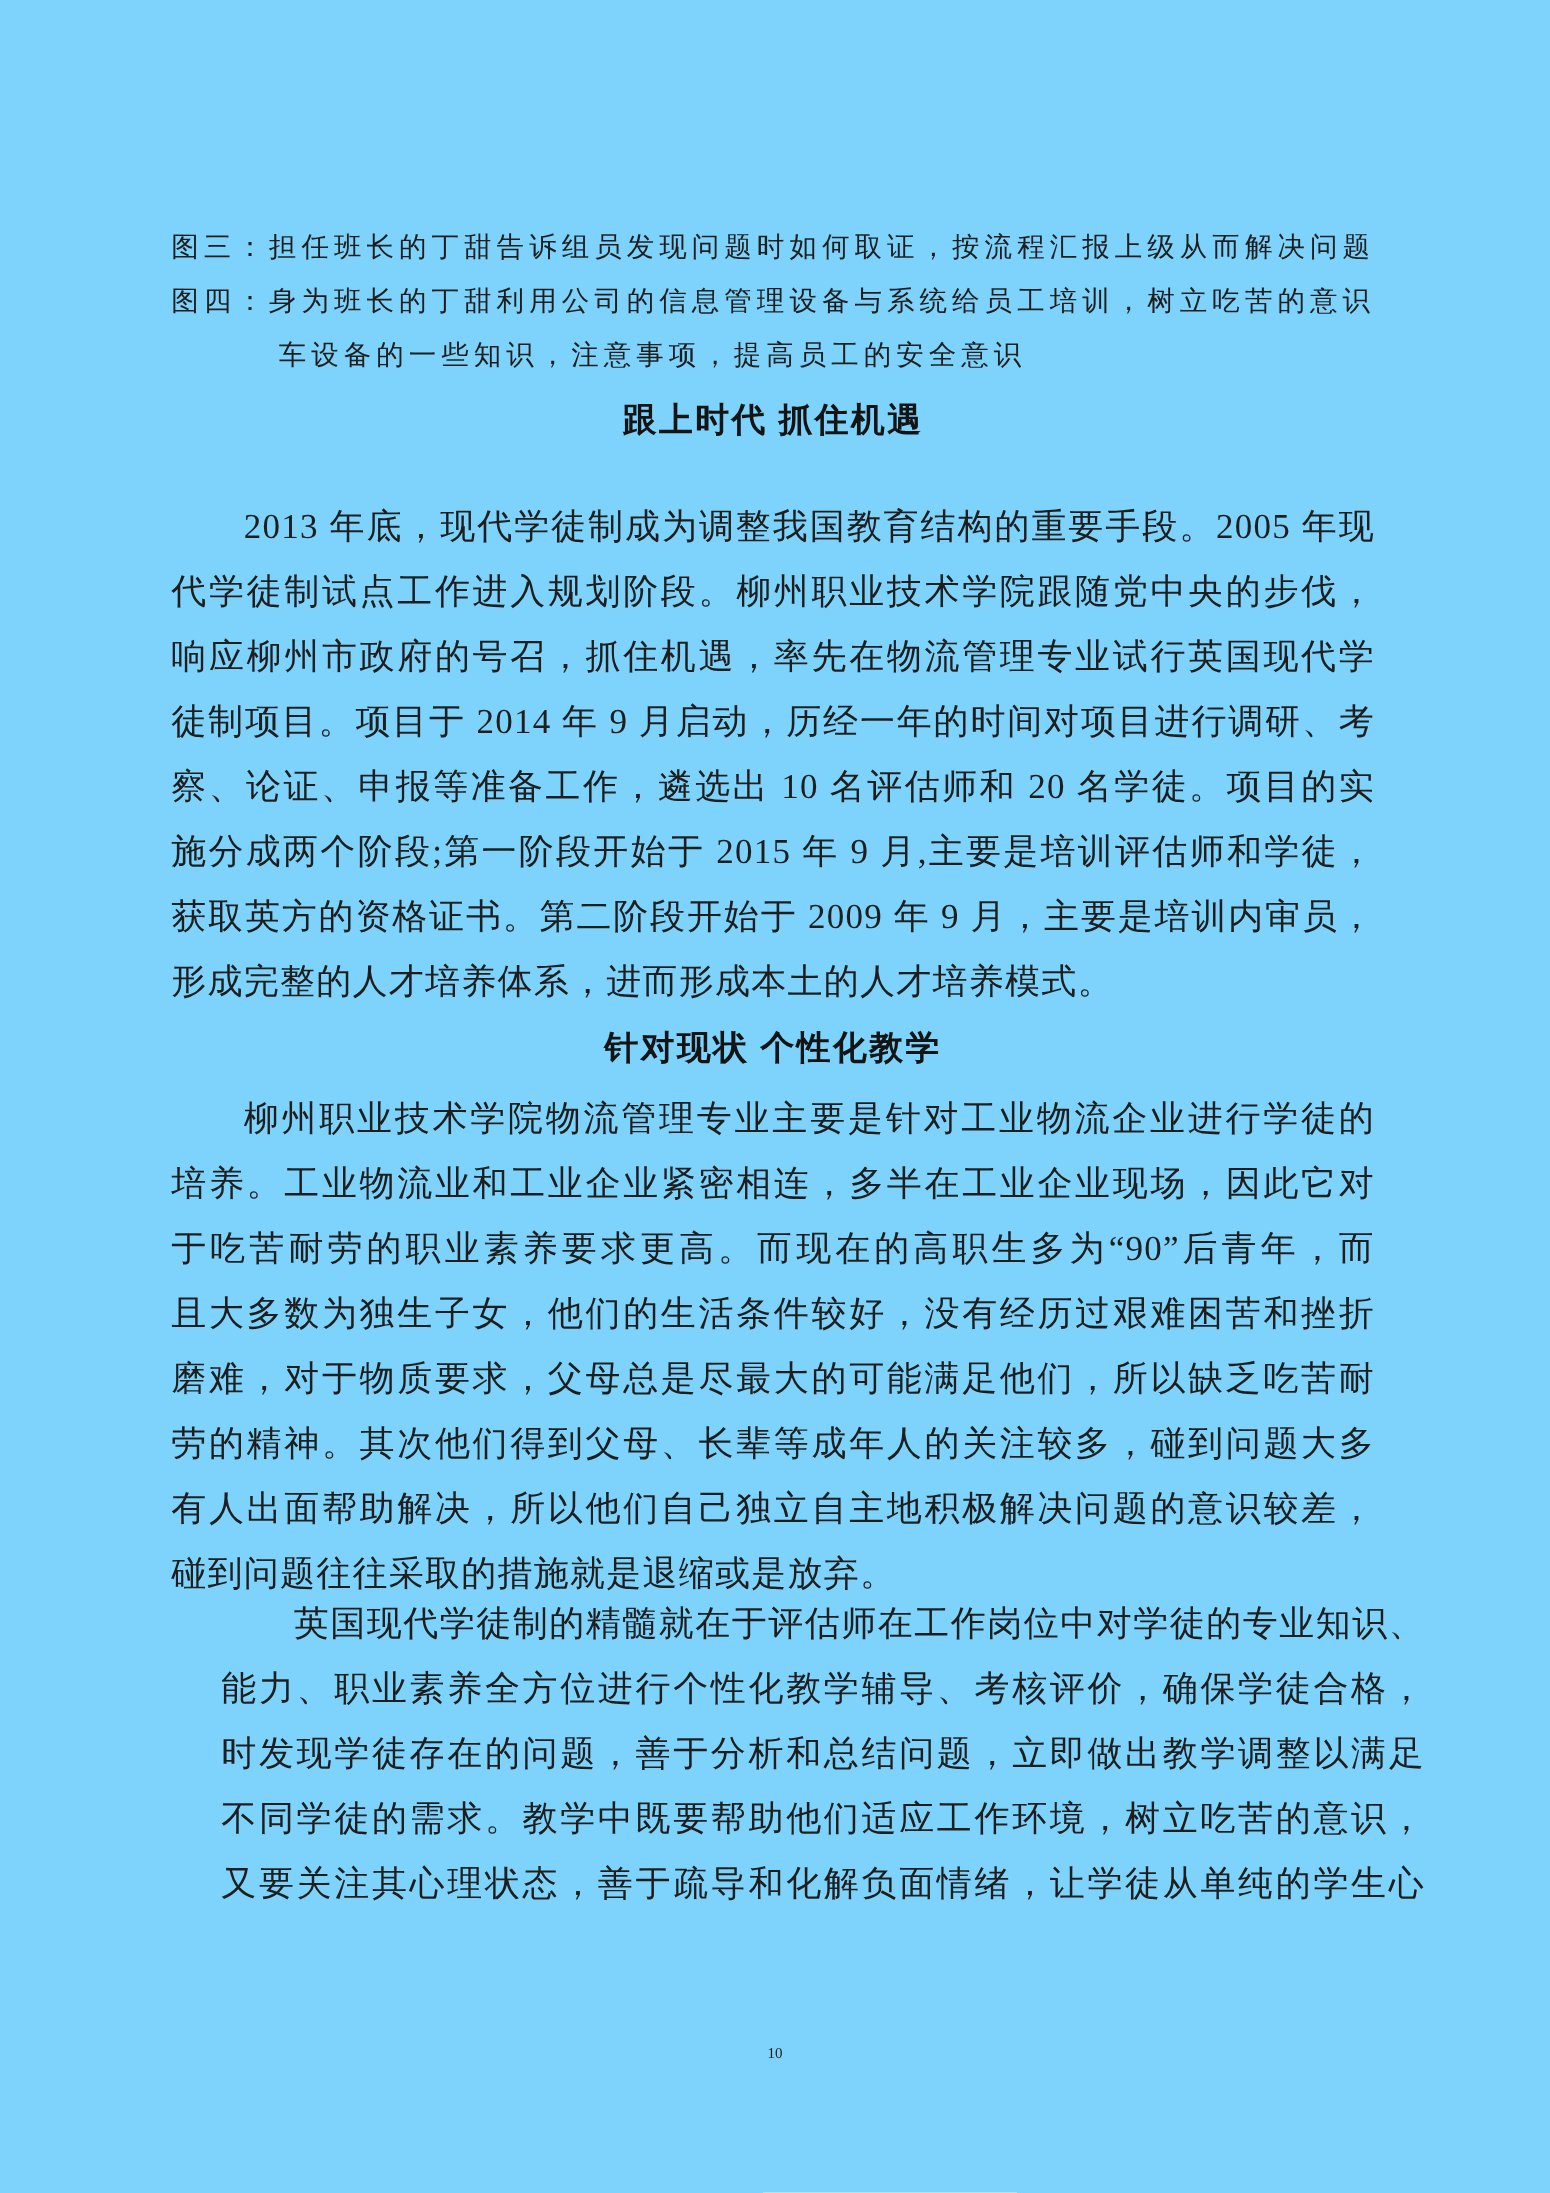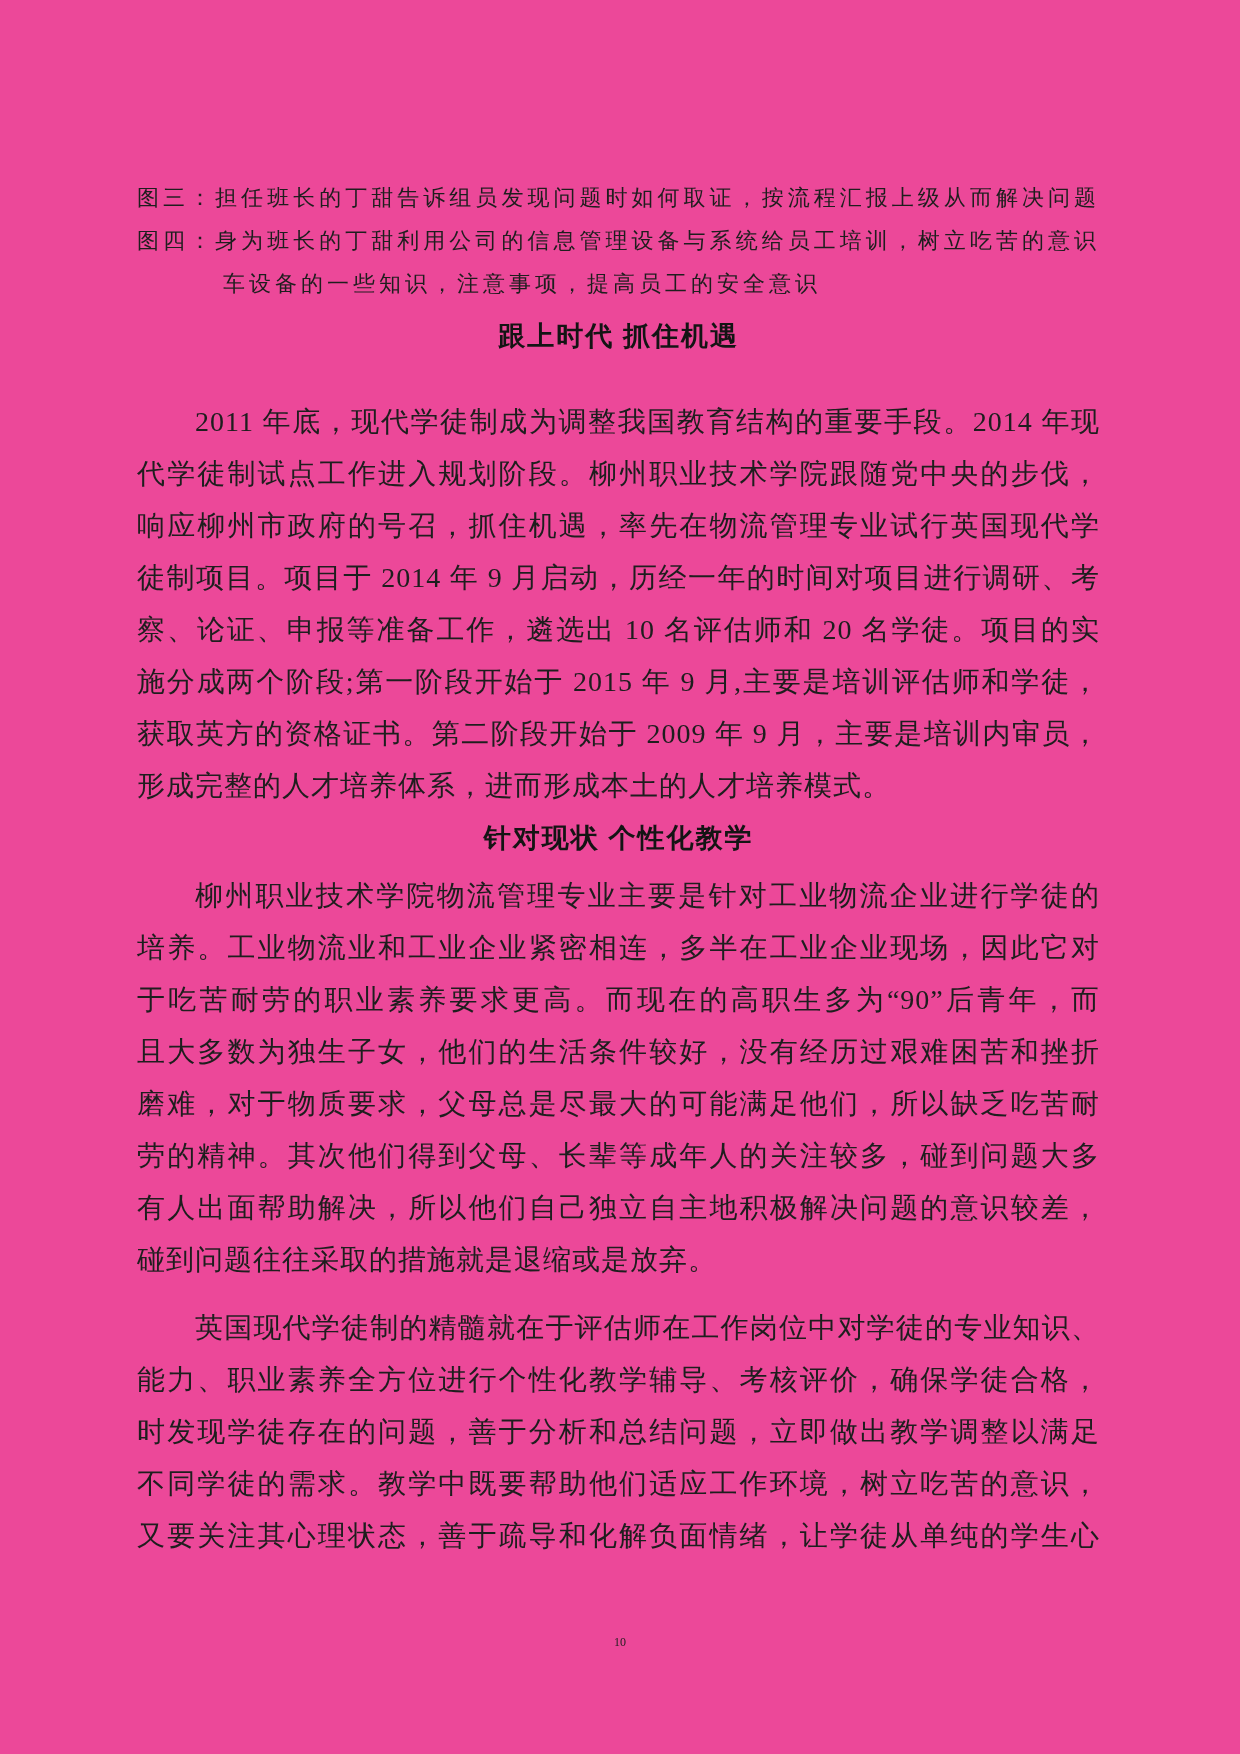--- a/index.html
+++ b/index.html
@@ -5,21 +5,21 @@
   html, body {
     margin: 0;
     padding: 0;
     background: #e9e9e9;
   }
   .page {
     position: relative;
     width: 1240px;
     height: 1754px;
     margin: 0 auto;
-    background: #ec4899;
+    background: #7dd3fc;
     overflow: hidden;
     font-family: "Liberation Serif", "DejaVu Serif", serif;
     color: #1e1e1e;
   }
   .content {
     position: absolute;
     left: 137px;
     top: 0;
     width: 963px;
     height: 1754px;
@@ -72,21 +72,21 @@
   }
   .para .line:first-child { text-indent: 58px; }
   .para .line:last-child {
     text-align-last: left;
   }
   .para.continues .line:last-child {
     text-align-last: justify;
   }
   .para-1 { top: 396px; }
   .para-2 { top: 870px; }
-  .para-3 { top: 1302px; }
+  .para-3 { top: 1274px; margin-left: 40px; }
   .page-number {
     position: absolute;
     top: 1628px;
     left: 0;
     width: 1240px;
     text-align: center;
     font-size: 12px;
     line-height: 28px;
     color: #1e1e1e;
   }
@@ -99,21 +99,21 @@
 
     <div class="captions">
         <div class="line">图三：担任班长的丁甜告诉组员发现问题时如何取证，按流程汇报上级从而解决问题</div>
         <div class="line">图四：身为班长的丁甜利用公司的信息管理设备与系统给员工培训，树立吃苦的意识</div>
         <div class="line">车设备的一些知识，注意事项，提高员工的安全意识</div>
       </div>
 
     <div class="section-heading heading-1">跟上时代 抓住机遇</div>
 
     <div class="para para-1">
-        <div class="line">2011 年底，现代学徒制成为调整我国教育结构的重要手段。2014 年现</div>
+        <div class="line">2013 年底，现代学徒制成为调整我国教育结构的重要手段。2005 年现</div>
         <div class="line">代学徒制试点工作进入规划阶段。柳州职业技术学院跟随党中央的步伐，</div>
         <div class="line">响应柳州市政府的号召，抓住机遇，率先在物流管理专业试行英国现代学</div>
         <div class="line">徒制项目。项目于 2014 年 9 月启动，历经一年的时间对项目进行调研、考</div>
         <div class="line">察、论证、申报等准备工作，遴选出 10 名评估师和 20 名学徒。项目的实</div>
         <div class="line">施分成两个阶段;第一阶段开始于 2015 年 9 月,主要是培训评估师和学徒，</div>
         <div class="line">获取英方的资格证书。第二阶段开始于 2009 年 9 月，主要是培训内审员，</div>
         <div class="line">形成完整的人才培养体系，进而形成本土的人才培养模式。</div>
       </div>
 
     <div class="section-heading heading-2">针对现状 个性化教学</div>

